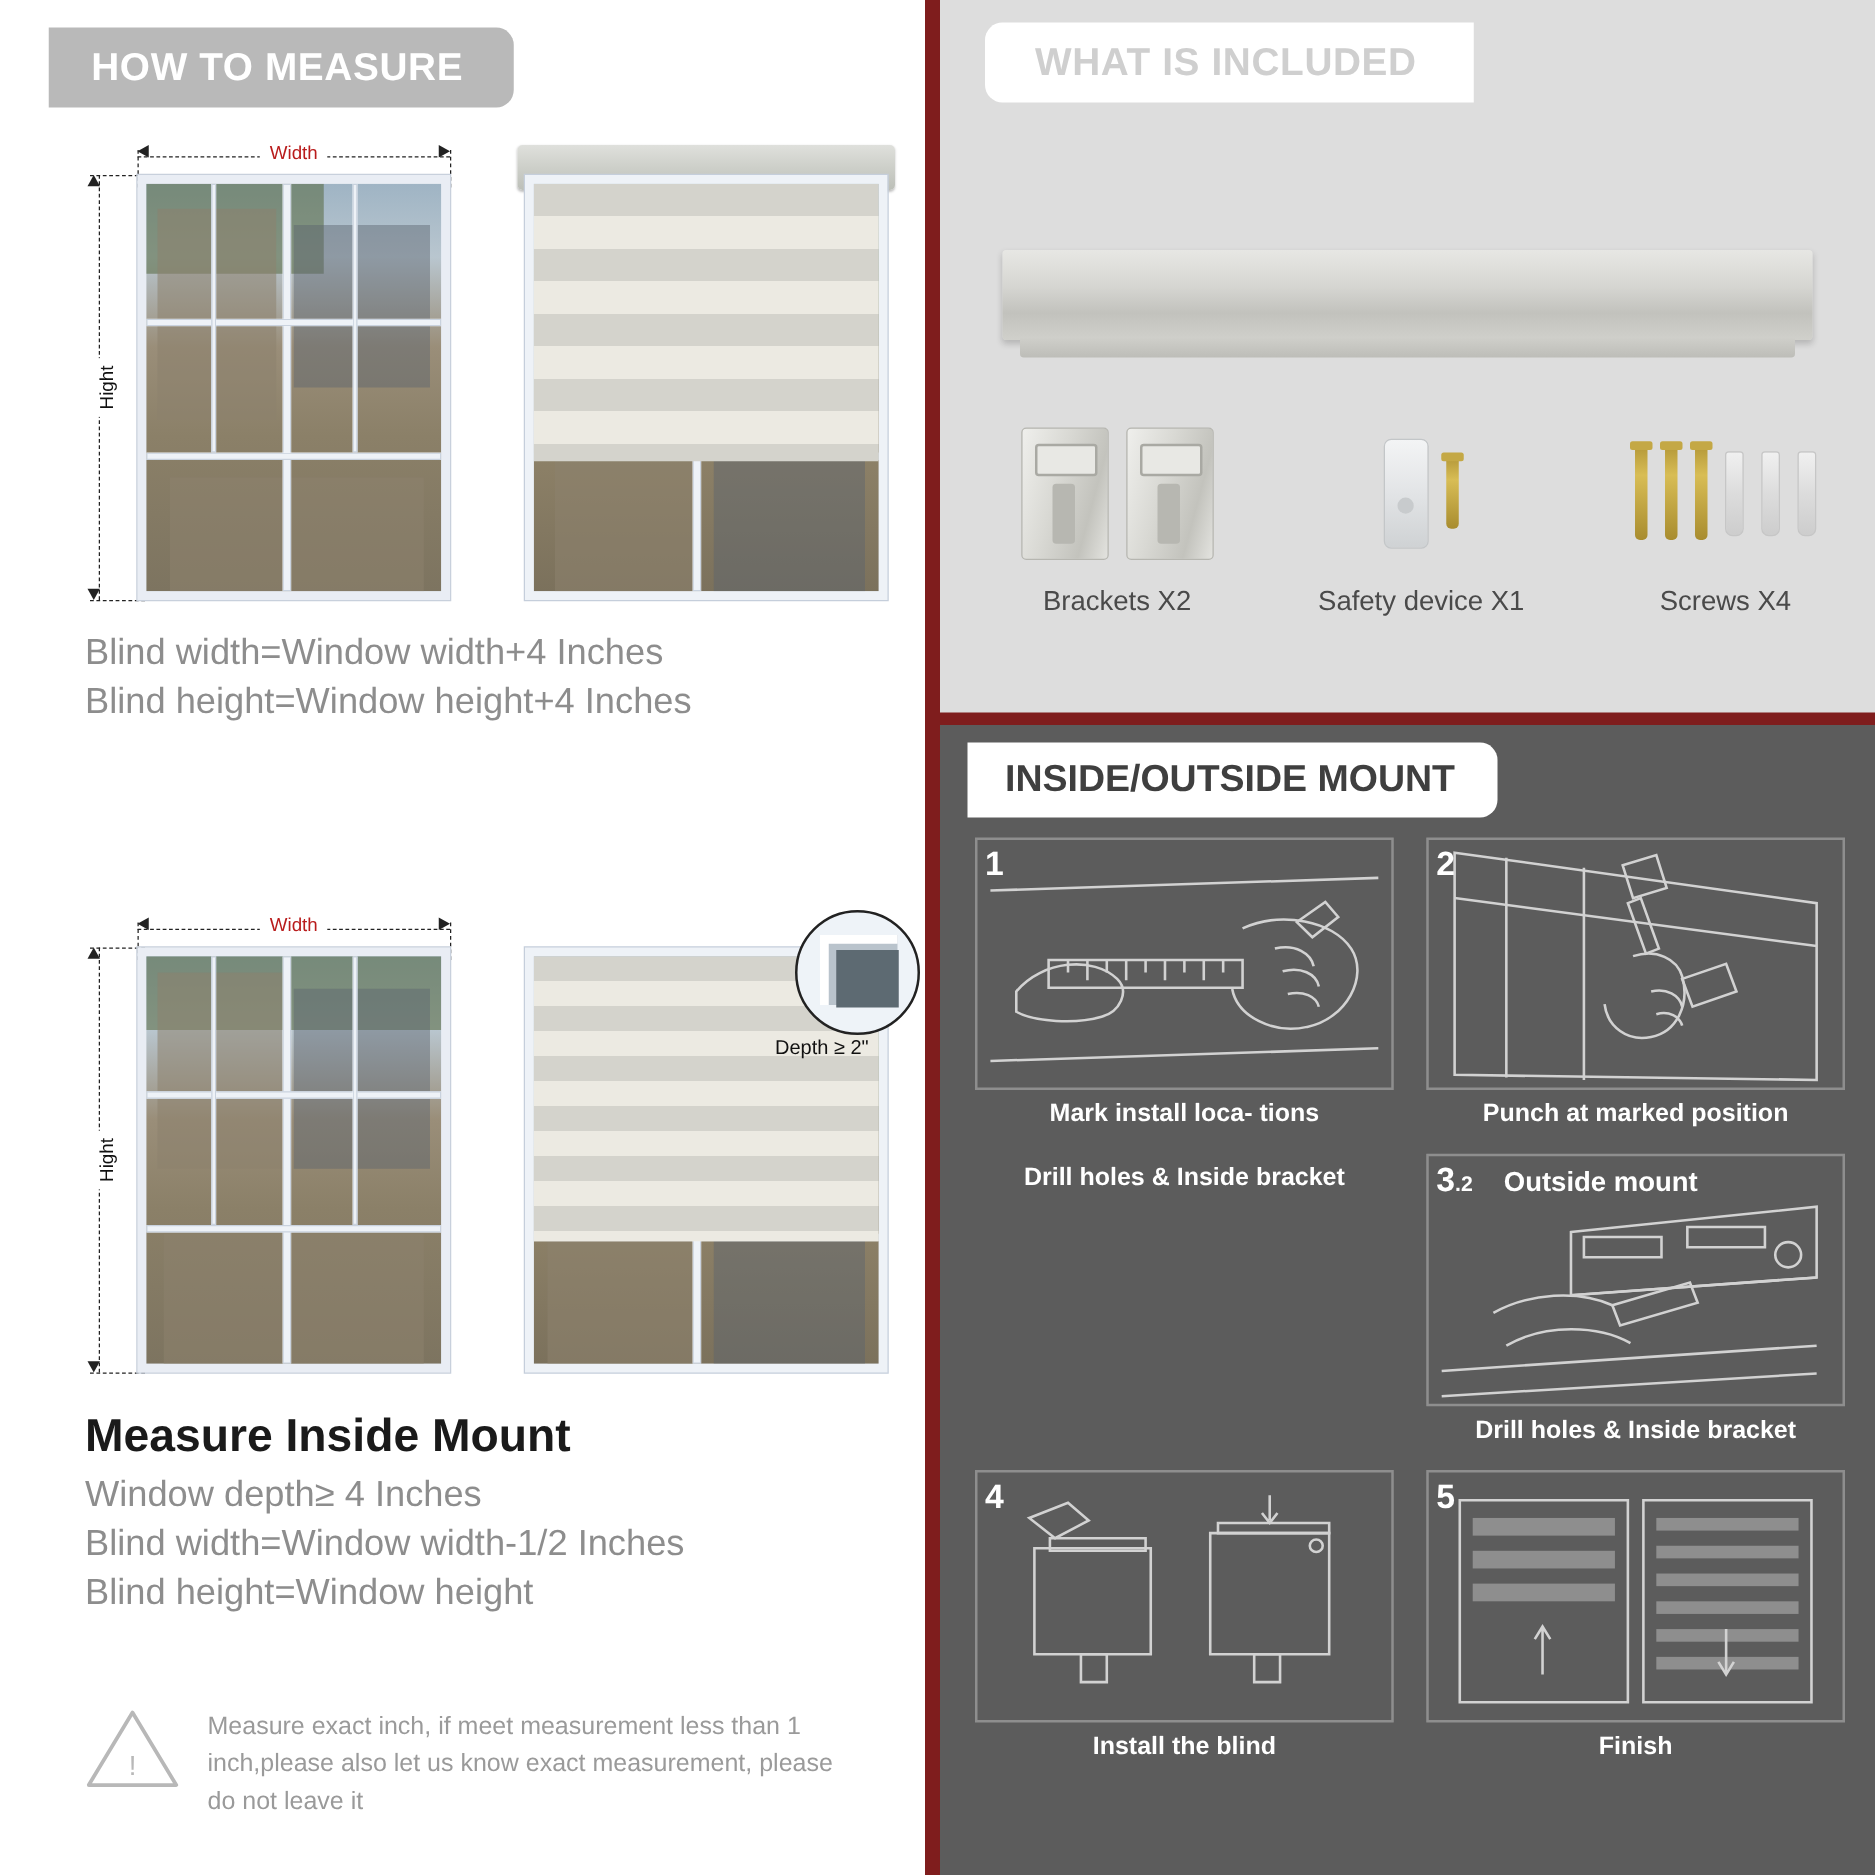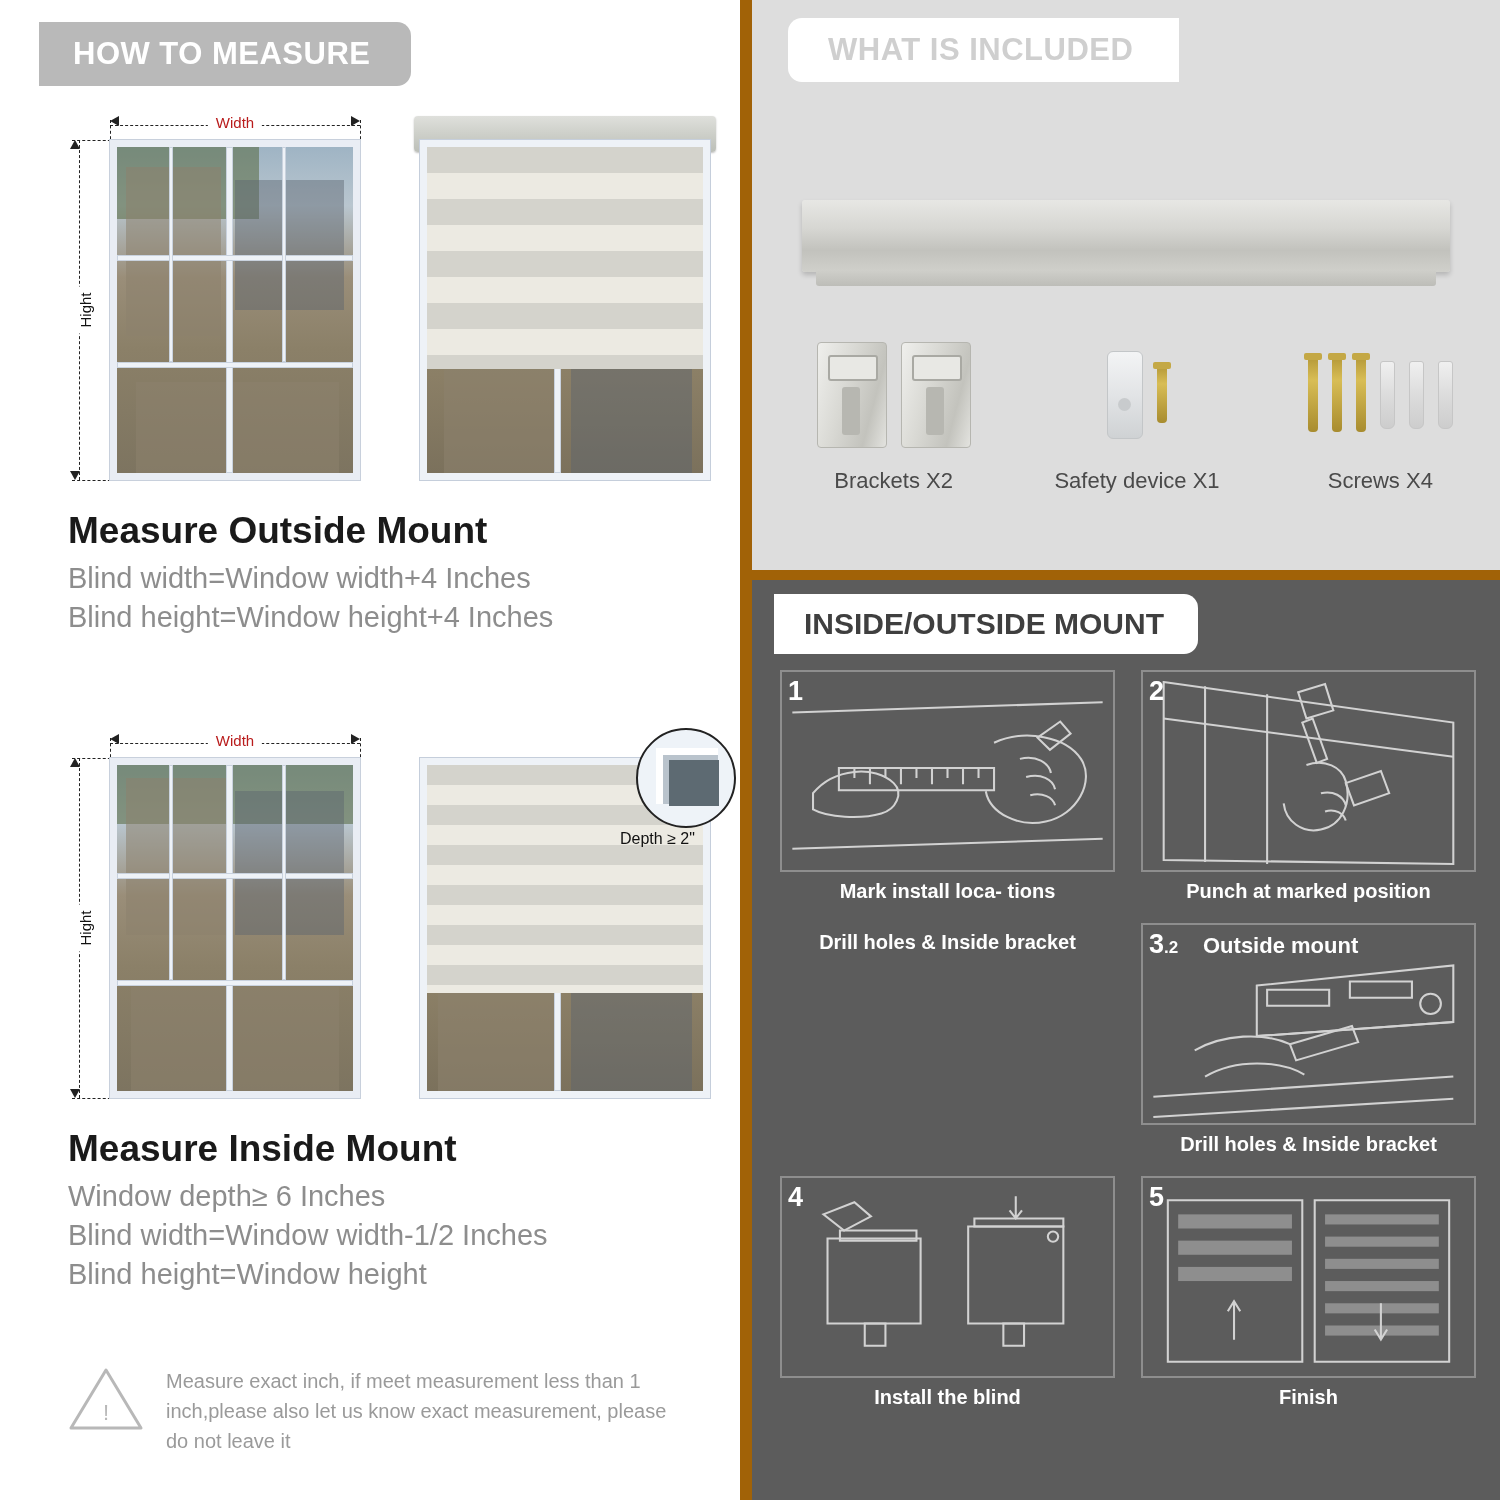--- a/index.html
+++ b/index.html
@@ -284,21 +284,21 @@
     font-size: 20px;
     line-height: 1.5;
     color: #9a9a9a;
   }
 
   
   .right-col {
     width: 760px;
     height: 1500px;
     position: relative;
-    background: #a16207;
+    background: #7f1d1d;
   }
   .included {
     position: absolute;
     left: 12px;
     top: 0;
     width: 748px;
     height: 570px;
     background: #dddddd;
   }
   .title-right-1 {
@@ -546,21 +546,20 @@
           <div class="scene b">
             <div class="bld" style="left:6%;top:58%;width:40%;height:42%;"></div>
             <div class="bld bld2" style="left:52%;top:62%;width:44%;height:38%;"></div>
           </div>
           <div class="mull-v" style="left:46%;top:66%;"></div>
           <div class="mull-h" style="top:66%;"></div>
           <div class="zebra" style="height:68%;"></div>
         </div>
       </div>
 
-      <div class="heading">Measure Outside Mount</div>
       <div class="subline">Blind width=Window width+4 Inches</div>
       <div class="subline">Blind height=Window height+4 Inches</div>
     </div>
 
     <div class="measure-block mb2">
       <div class="illus">
 
         <div class="dim-width">
           <div class="line"></div>
           <div class="cap-l"></div>
@@ -604,21 +603,21 @@
         </div>
 
         <div class="depth-circle">
           <div class="inner-l"></div>
           <div class="inner-d"></div>
         </div>
         <div class="depth-lbl">Depth ≥ 2"</div>
       </div>
 
       <div class="heading">Measure Inside Mount</div>
-      <div class="subline">Window depth≥ 6 Inches</div>
+      <div class="subline">Window depth≥ 4 Inches</div>
       <div class="subline">Blind width=Window width-1/2 Inches</div>
       <div class="subline">Blind height=Window height</div>
     </div>
 
     <div class="warn">
       <div class="warn-tri">
         <svg width="76" height="66" viewBox="0 0 76 66">
           <path d="M38 4 L73 62 L3 62 Z" fill="none" stroke="#b8b8b8" stroke-width="3" stroke-linejoin="round"></path>
           <text x="38" y="54" font-size="22" fill="#b8b8b8" text-anchor="middle" font-family="Liberation Sans">!</text>
         </svg>

